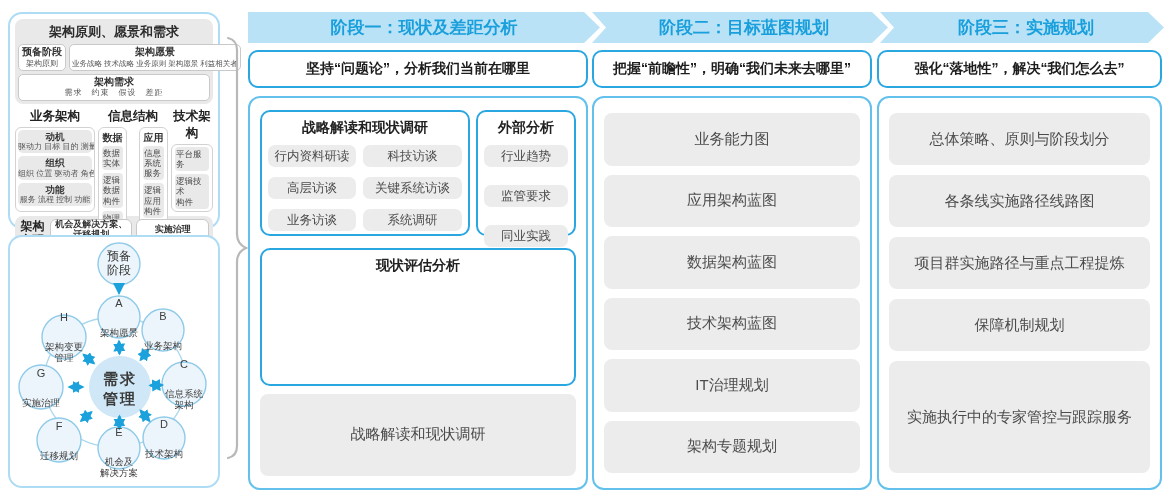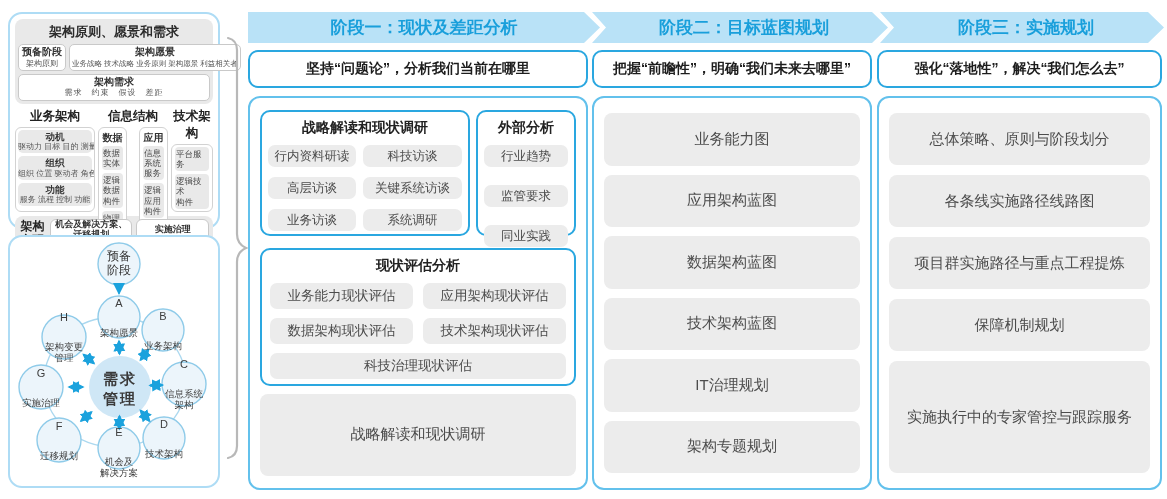--- a/index.html
+++ b/index.html
@@ -296,27 +296,20 @@
         <div class="box-title">外部分析</div>
         <div class="ext-col">
           <div class="schip">行业趋势</div>
           <div class="schip">监管要求</div>
           <div class="schip">同业实践</div>
         </div>
       </div>
     </div>
     <div class="inner-box eval-box">
       <div class="box-title">现状评估分析</div>
-      <div class="eval-grid">
-        <div class="echip">业务能力现状评估</div>
-        <div class="echip">应用架构现状评估</div>
-        <div class="echip">数据架构现状评估</div>
-        <div class="echip">技术架构现状评估</div>
-        <div class="echip wide">科技治理现状评估</div>
-      </div>
     </div>
     <div class="output-chip">战略解读和现状调研</div>
   </div>
 
   <div class="cont cont2">
     <div class="big-chip">业务能力图</div>
     <div class="big-chip">应用架构蓝图</div>
     <div class="big-chip">数据架构蓝图</div>
     <div class="big-chip">技术架构蓝图</div>
     <div class="big-chip">IT治理规划</div>

